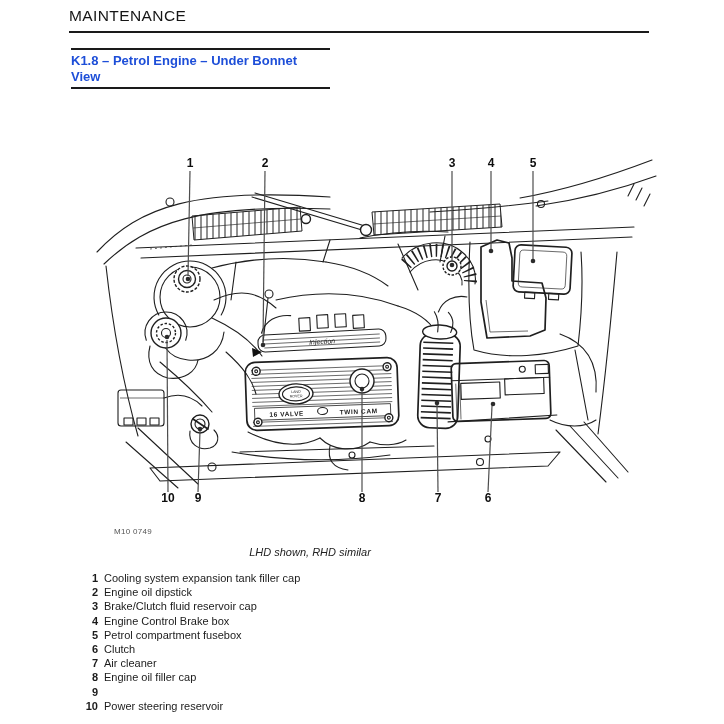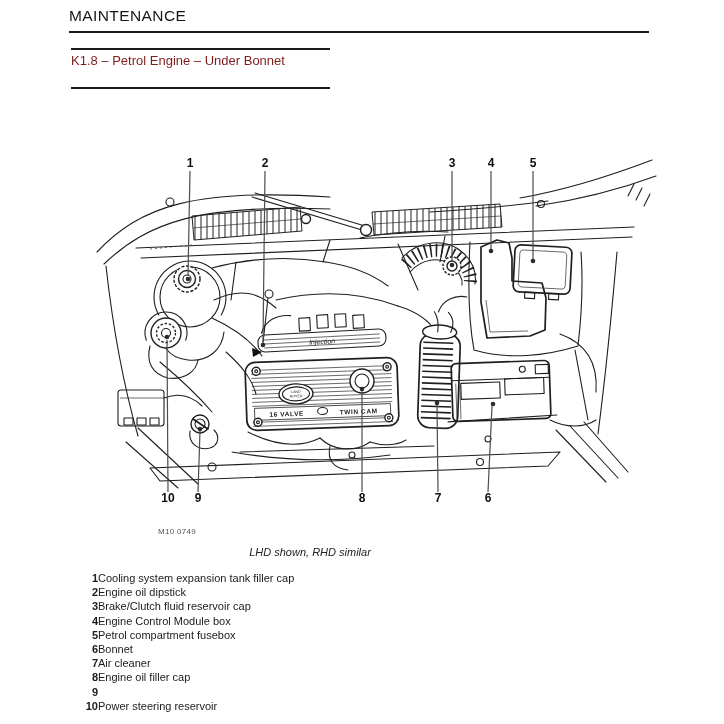--- a/index.html
+++ b/index.html
@@ -17,41 +17,41 @@
     font-size:15.5px; letter-spacing:0.4px;
     color:#161616;
     text-align:center;
   }
   .rule { background:#1a1a1a; height:2px; }
   .rule-long  { left:69px; top:31px; width:580px; }
   .rule-short-top { left:71px; top:48px; width:259px; }
   .rule-short-bottom { left:71px; top:87px; width:259px; }
   .section-title {
     left:71px; top:53px; width:280px;
-    font-size:13px; font-weight:normal; line-height:15.5px;
-    color:#7f1d1d;
+    font-size:13px; font-weight:bold; line-height:15.5px;
+    color:#1d4ed8;
   }
   .figure-code {
     left:114px; top:527px;
-    font-size:8px; color:#555; letter-spacing:0.3px;margin-left:44px;
+    font-size:8px; color:#555; letter-spacing:0.3px;
   }
   .figure-note {
     left:0; top:546px; width:620px;
     text-align:center;
     font-size:11px; font-style:italic; color:#222;
   }
   .legend {
     left:70px; top:571px;
     font-size:11px; line-height:14.2px; color:#1b1b1b;
   }
   .legend-row { display:flex; }
   .legend-num {
     width:28px; text-align:right; font-weight:bold; flex:0 0 28px;
   }
-  .legend-label { padding-left:0; white-space:nowrap; }
+  .legend-label { padding-left:6px; white-space:nowrap; }
 
   svg { position:absolute; left:0; top:0; }
   svg text { font-family:"Liberation Sans", sans-serif; }
   .s  { fill:none; stroke:#1f1f1f; stroke-width:1.1; stroke-linecap:round; stroke-linejoin:round; }
   .s2 { fill:none; stroke:#1f1f1f; stroke-width:1.7; stroke-linecap:round; stroke-linejoin:round; }
   .sthin { fill:none; stroke:#2e2e2e; stroke-width:0.7; }
   .sw { fill:#ffffff; stroke:#1f1f1f; stroke-width:1.4; }
   .corr { fill:none; stroke:#1f1f1f; }
   .cl-line { stroke:#4d4d4d; stroke-width:1.2; fill:none; }
   .cl-dot  { fill:#2b2b2b; stroke:none; }
@@ -60,20 +60,21 @@
 </style>
 </head>
 <body>
 
 <div class="abs page-header-title">MAINTENANCE</div>
 <div class="abs rule rule-long"></div>
 
 <div class="abs rule rule-short-top"></div>
 <div class="abs section-title">
   <div>K1.8 – Petrol Engine – Under Bonnet</div>
+  <div>View</div>
 </div>
 <div class="abs rule rule-short-bottom"></div>
 
 <svg width="724" height="724" viewBox="0 0 724 724" aria-label="Under bonnet view line drawing">
   <defs>
     <pattern id="grille" width="6" height="40" patternUnits="userSpaceOnUse">
       <path d="M3 0 V40" stroke="#222" stroke-width="1"></path>
     </pattern>
   </defs>
 
@@ -312,29 +313,29 @@
   <div class="legend-row">
     <span class="legend-num">2</span>
     <span class="legend-label">Engine oil dipstick</span>
   </div>
   <div class="legend-row">
     <span class="legend-num">3</span>
     <span class="legend-label">Brake/Clutch fluid reservoir cap</span>
   </div>
   <div class="legend-row">
     <span class="legend-num">4</span>
-    <span class="legend-label">Engine Control Module box</span>
+    <span class="legend-label">Engine Control Brake box</span>
   </div>
   <div class="legend-row">
     <span class="legend-num">5</span>
     <span class="legend-label">Petrol compartment fusebox</span>
   </div>
   <div class="legend-row">
     <span class="legend-num">6</span>
-    <span class="legend-label">Bonnet</span>
+    <span class="legend-label">Clutch</span>
   </div>
   <div class="legend-row">
     <span class="legend-num">7</span>
     <span class="legend-label">Air cleaner</span>
   </div>
   <div class="legend-row">
     <span class="legend-num">8</span>
     <span class="legend-label">Engine oil filler cap</span>
   </div>
   <div class="legend-row">

